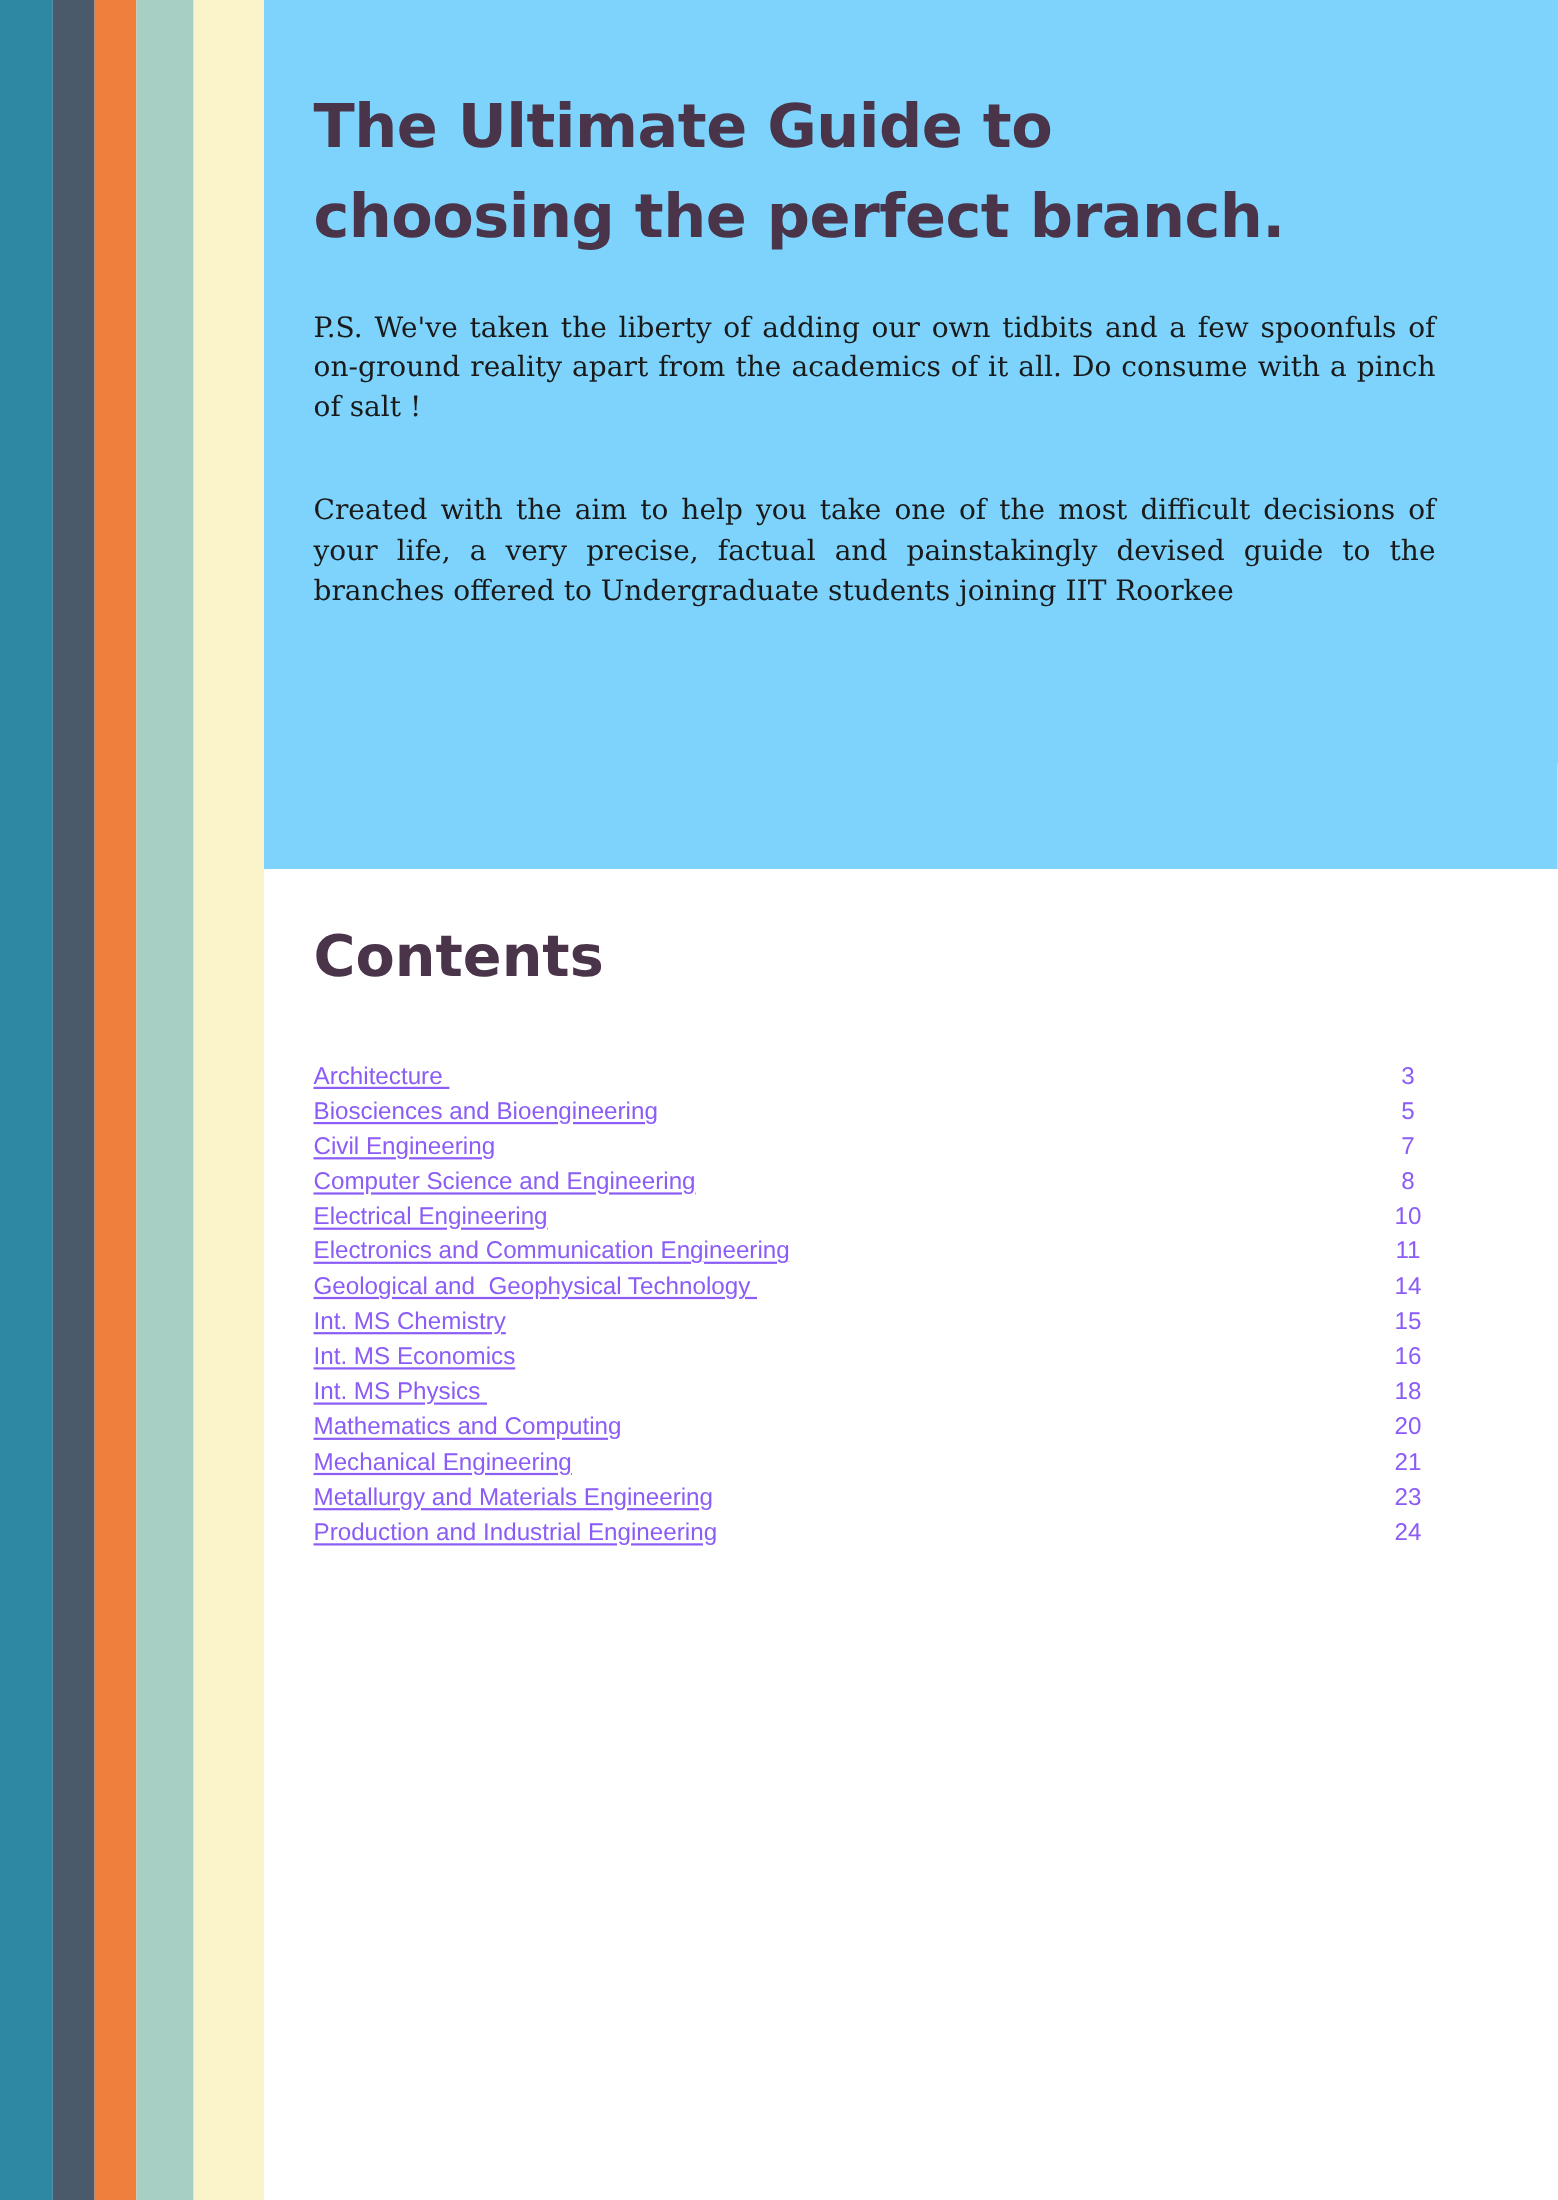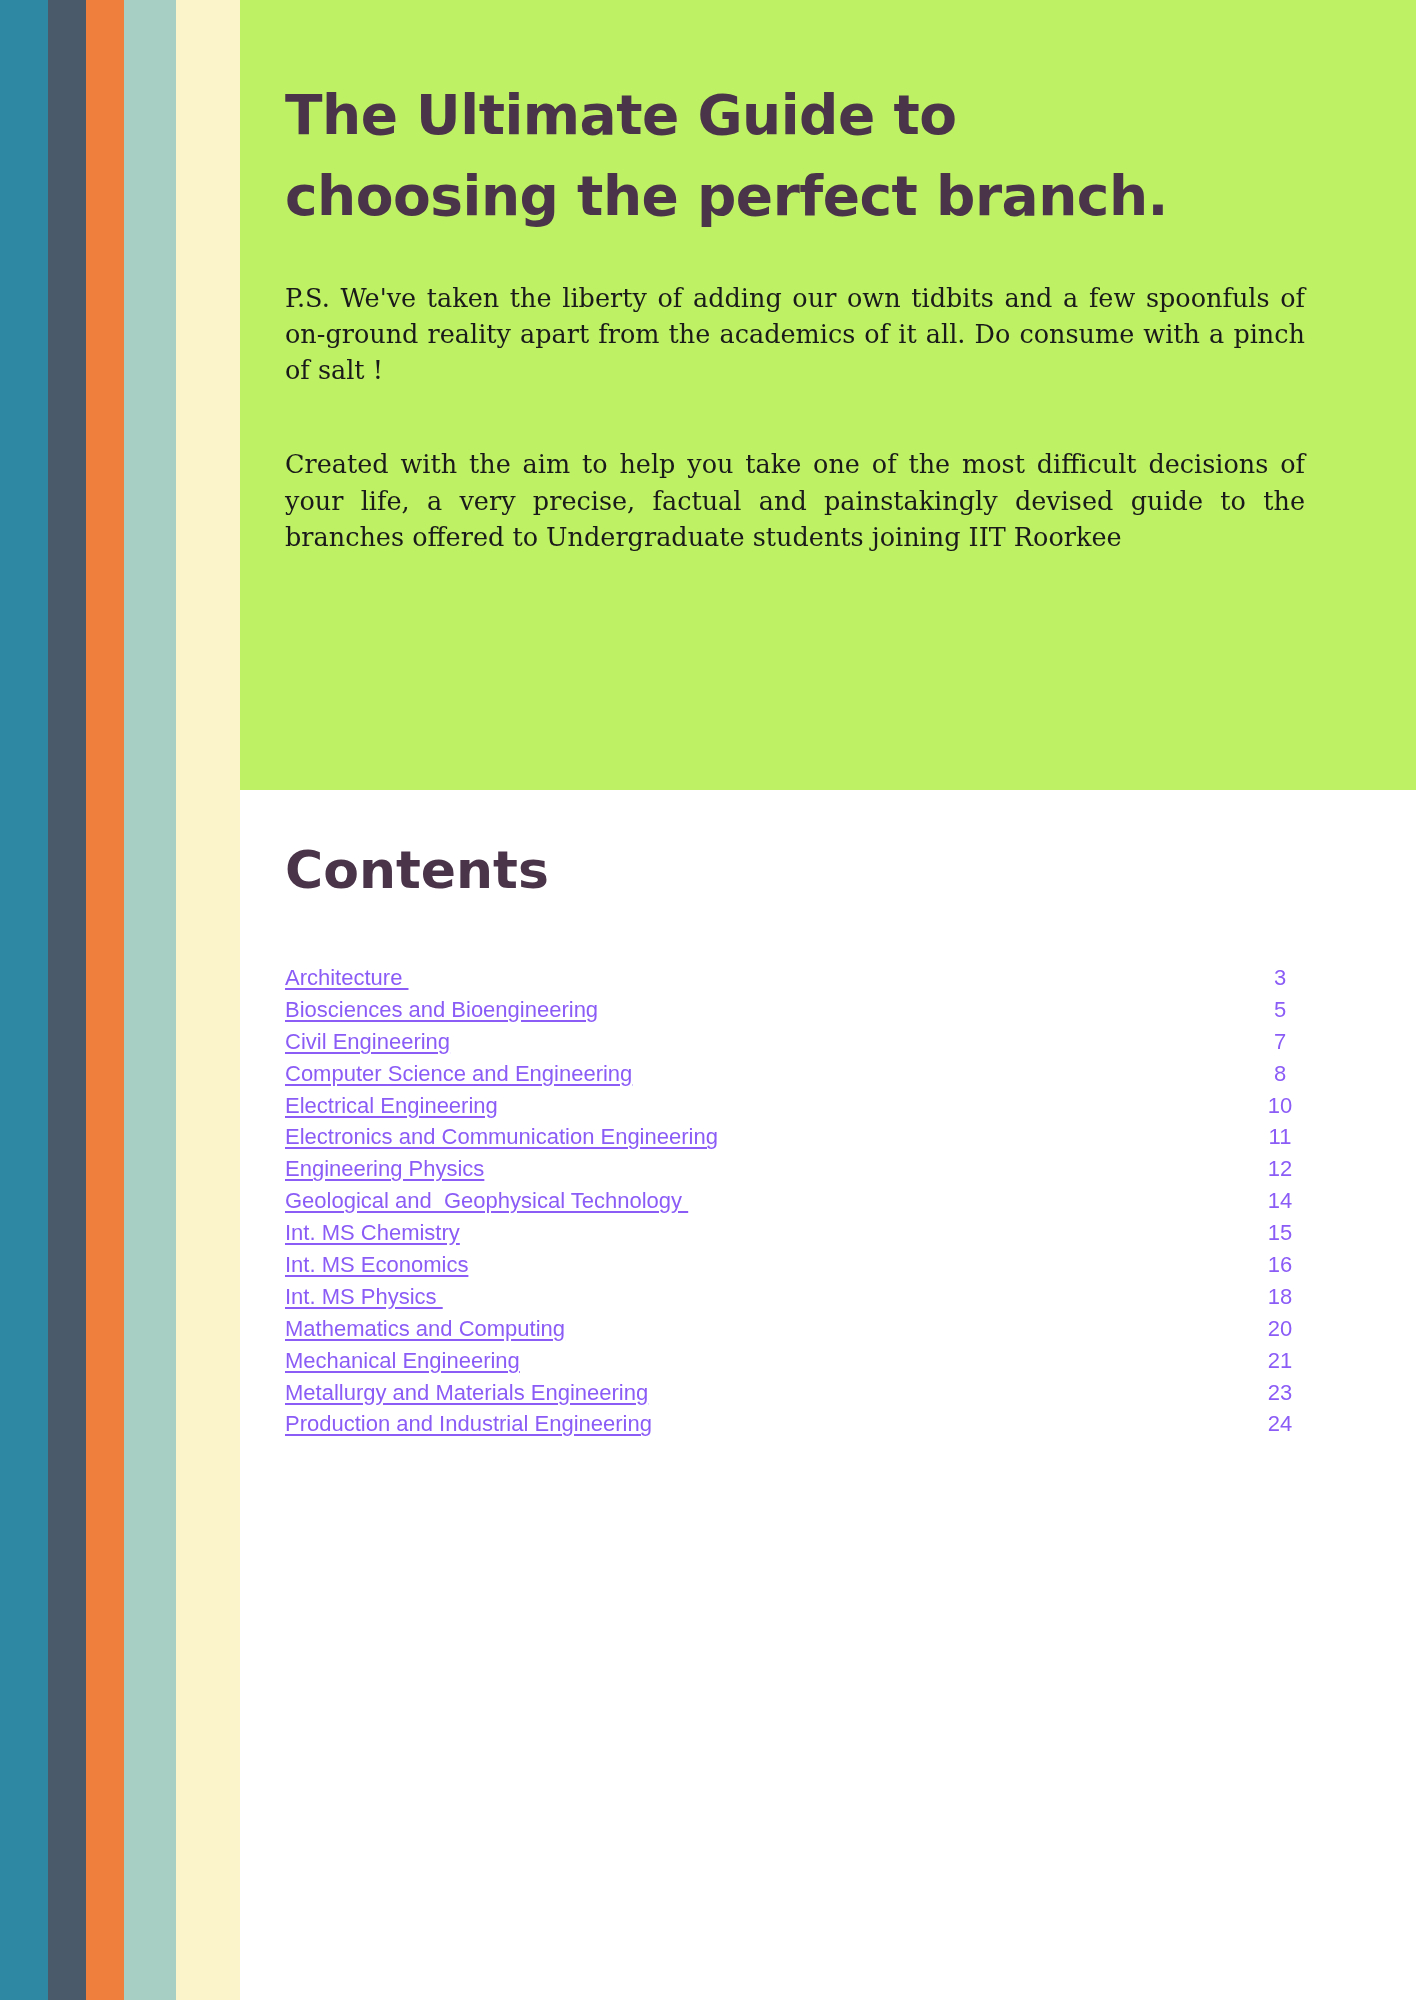--- a/index.html
+++ b/index.html
@@ -31,21 +31,21 @@
   .stripe-mint   { width: 52px; background: #a8cfc4; }
   .stripe-cream  { width: 64px; background: #fbf3c9; }
 
   
   .hero {
     position: absolute;
     left: 240px;
     top: 0;
     width: 1176px;
     height: 790px;
-    background: #bef264;
+    background: #7dd3fc;
   }
   .hero-inner {
     position: absolute;
     left: 45px;
     top: 75px;
     width: 1020px;
   }
   .doc-title {
     font-family: "DejaVu Sans", sans-serif;
     font-weight: bold;
@@ -156,24 +156,20 @@
         </li>
         <li class="toc-row">
           <span class="toc-label">Electrical Engineering</span>
           <span class="toc-page">10</span>
         </li>
         <li class="toc-row">
           <span class="toc-label">Electronics and Communication Engineering</span>
           <span class="toc-page">11</span>
         </li>
         <li class="toc-row">
-          <span class="toc-label">Engineering Physics</span>
-          <span class="toc-page">12</span>
-        </li>
-        <li class="toc-row">
           <span class="toc-label">Geological and  Geophysical Technology </span>
           <span class="toc-page">14</span>
         </li>
         <li class="toc-row">
           <span class="toc-label">Int. MS Chemistry</span>
           <span class="toc-page">15</span>
         </li>
         <li class="toc-row">
           <span class="toc-label">Int. MS Economics</span>
           <span class="toc-page">16</span>

